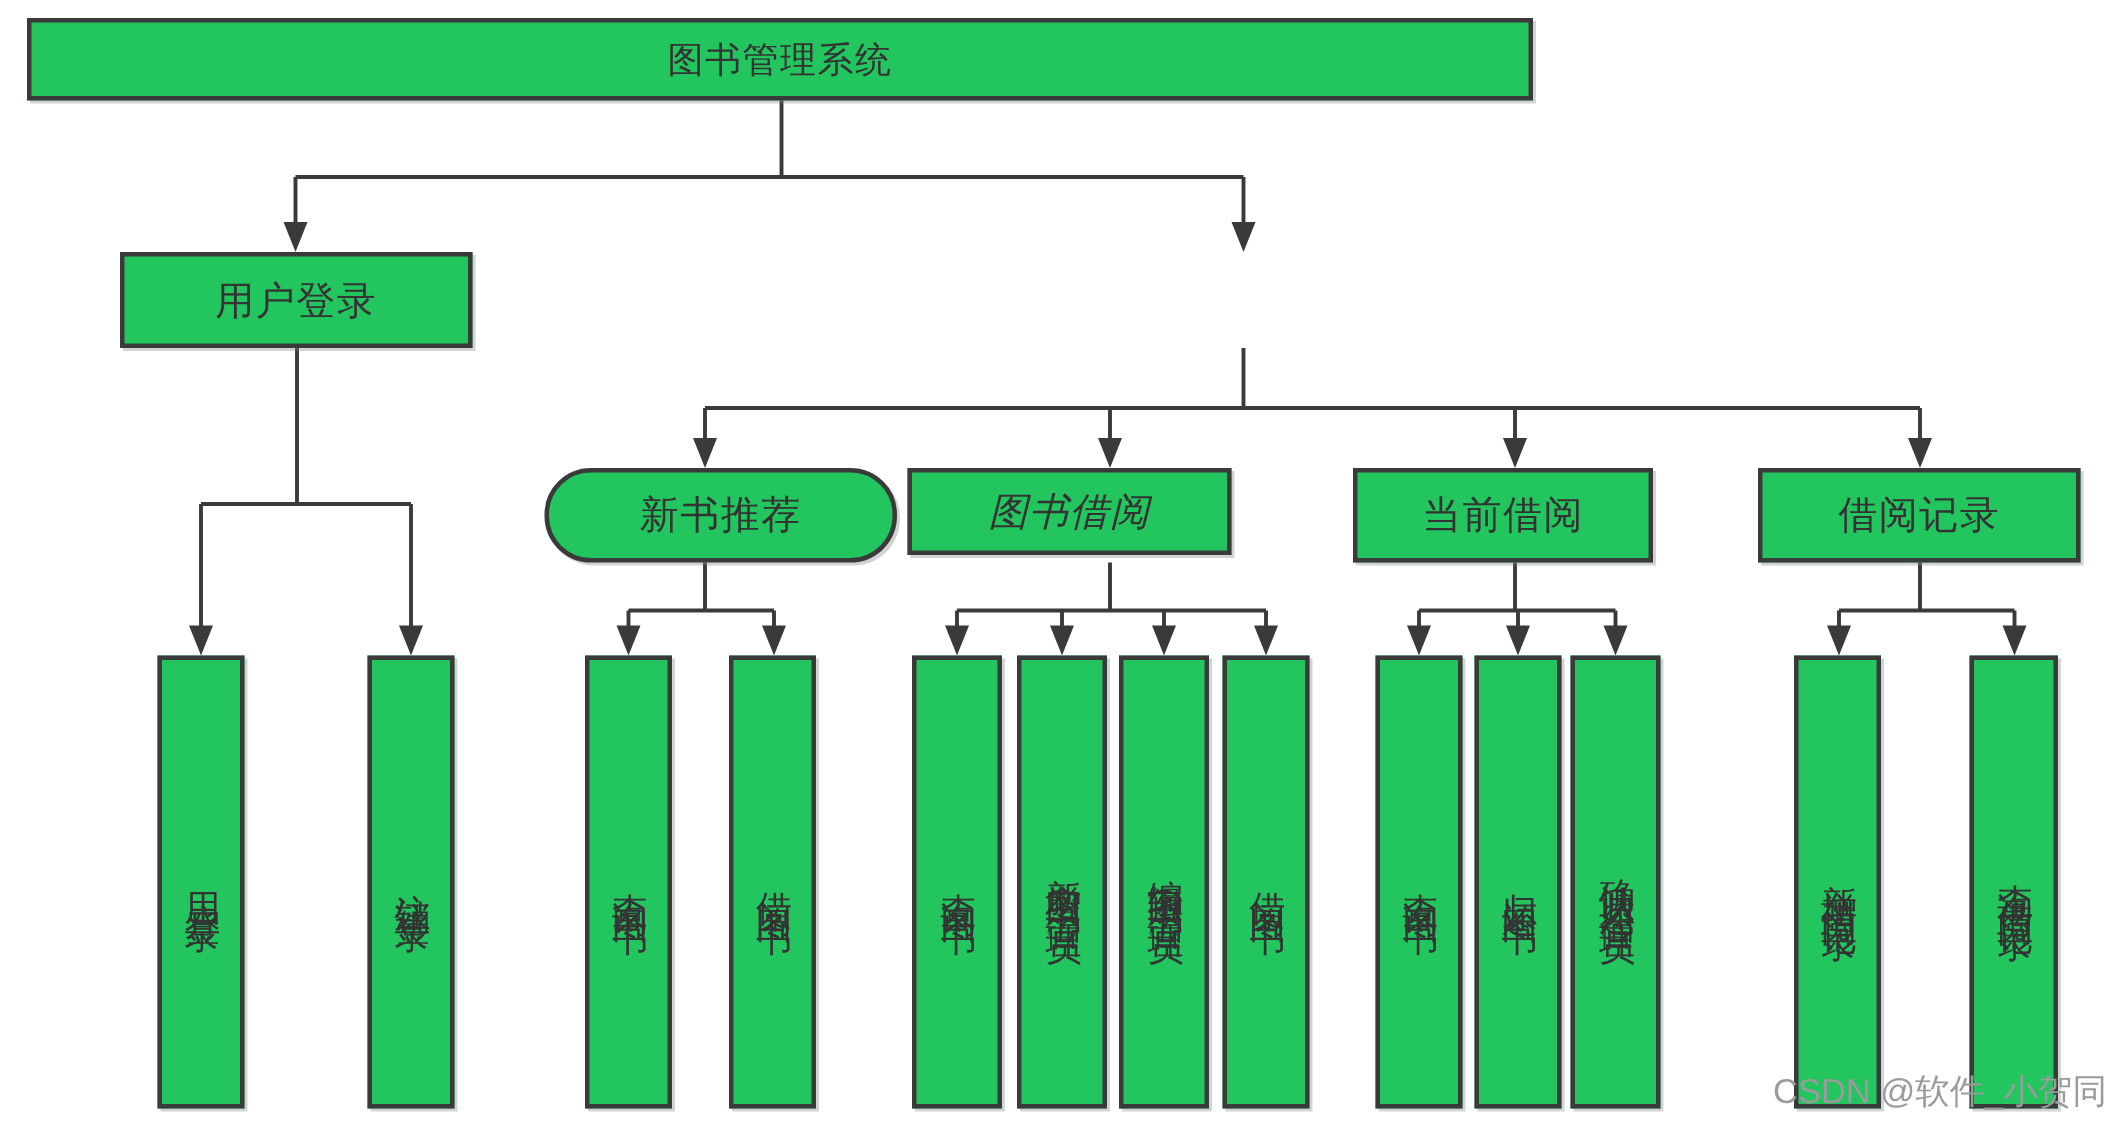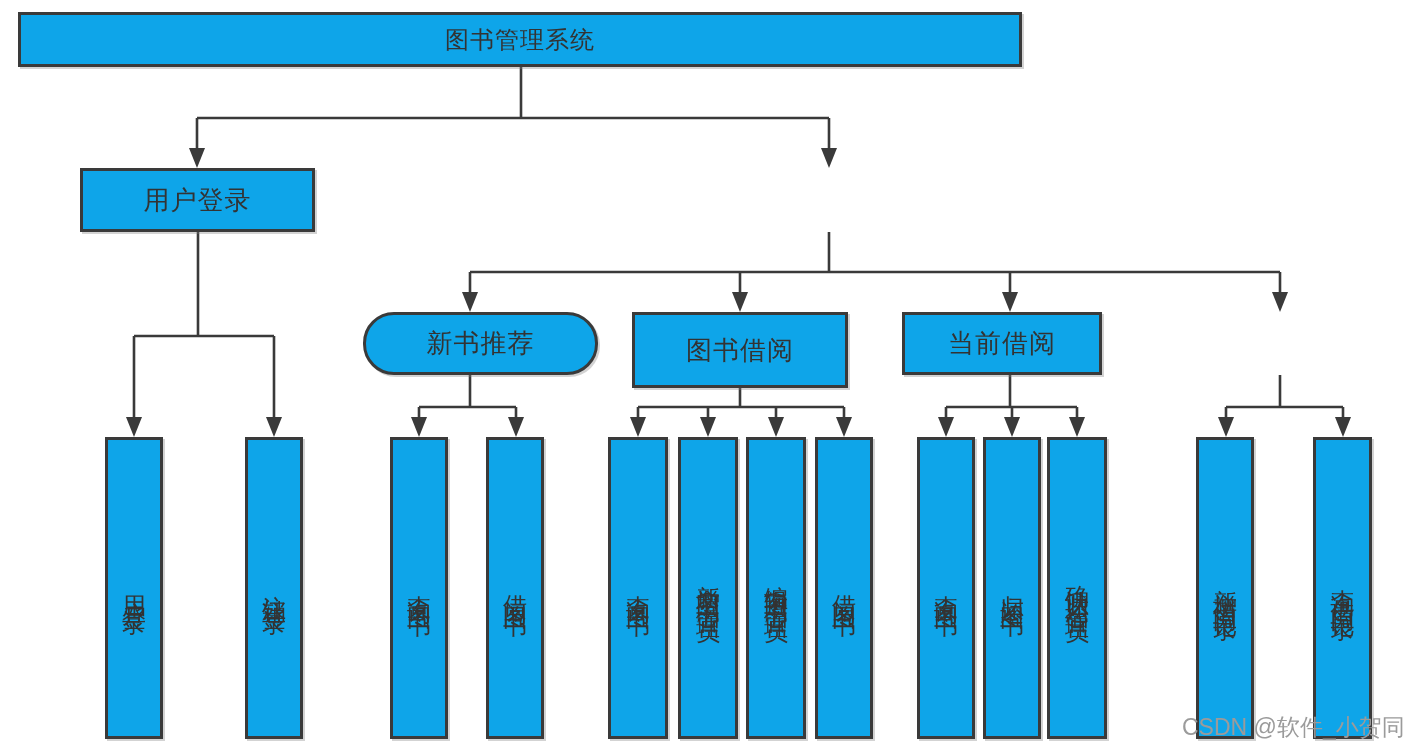--- a/index.html
+++ b/index.html
@@ -14,21 +14,21 @@
     width:1405px;height:747px;
     background:var(--bg);
     font-family:"Liberation Sans","DejaVu Sans",sans-serif;
     overflow:hidden;
   }
   #wires{position:absolute;left:0;top:0;width:1405px;height:747px;}
   .node{
     position:absolute;
     box-sizing:border-box;
     border:3px solid var(--line);
-    background:#0ea5e9;
+    background:#22c55e;
     color:var(--text);
     display:flex;
     align-items:center;
     justify-content:center;
     box-shadow:2px 2px 0 rgba(130,130,130,0.35);
   }
   .node.h{font-size:26px;letter-spacing:1px;white-space:nowrap;}
   .node.root{font-size:24px;}
   .node.v{
     writing-mode:vertical-rl;
@@ -98,22 +98,23 @@
       <polygon points="1218,417 1234,417 1226,437"></polygon>
       <polygon points="1335,417 1351,417 1343,437"></polygon>
     </g>
   </svg>
 
   <div class="node h root" style="left:18px;top:12px;width:1004px;height:55px;">图书管理系统</div>
 
   <div class="node h" style="left:80px;top:168px;width:235px;height:64px;">用户登录</div>
 
   <div class="node h" style="left:363px;top:312px;width:235px;height:63px;border-radius:31px;">新书推荐</div>
-  <div class="node h" style="left:632px;top:312px;width:216px;height:76px;">图书借阅</div>
+  <div class="node h" style="left:605px;top:312px;width:216px;height:58px;font-style:italic;">图书借阅</div>
   <div class="node h" style="left:902px;top:312px;width:200px;height:63px;">当前借阅</div>
+  <div class="node h" style="left:1172px;top:312px;width:215px;height:63px;">借阅记录</div>
 
   <div class="node v" style="left:105px;top:437px;width:58px;height:302px;">用户登录</div>
   <div class="node v" style="left:245px;top:437px;width:58px;height:302px;">注销登录</div>
 
   <div class="node v" style="left:390px;top:437px;width:58px;height:302px;">查询图书</div>
   <div class="node v" style="left:486px;top:437px;width:58px;height:302px;">借阅图书</div>
 
   <div class="node v" style="left:608px;top:437px;width:60px;height:302px;">查询图书</div>
   <div class="node v long" style="left:678px;top:437px;width:60px;height:302px;">新增图书（管理员）</div>
   <div class="node v long" style="left:746px;top:437px;width:60px;height:302px;">编辑图书（管理员）</div>

